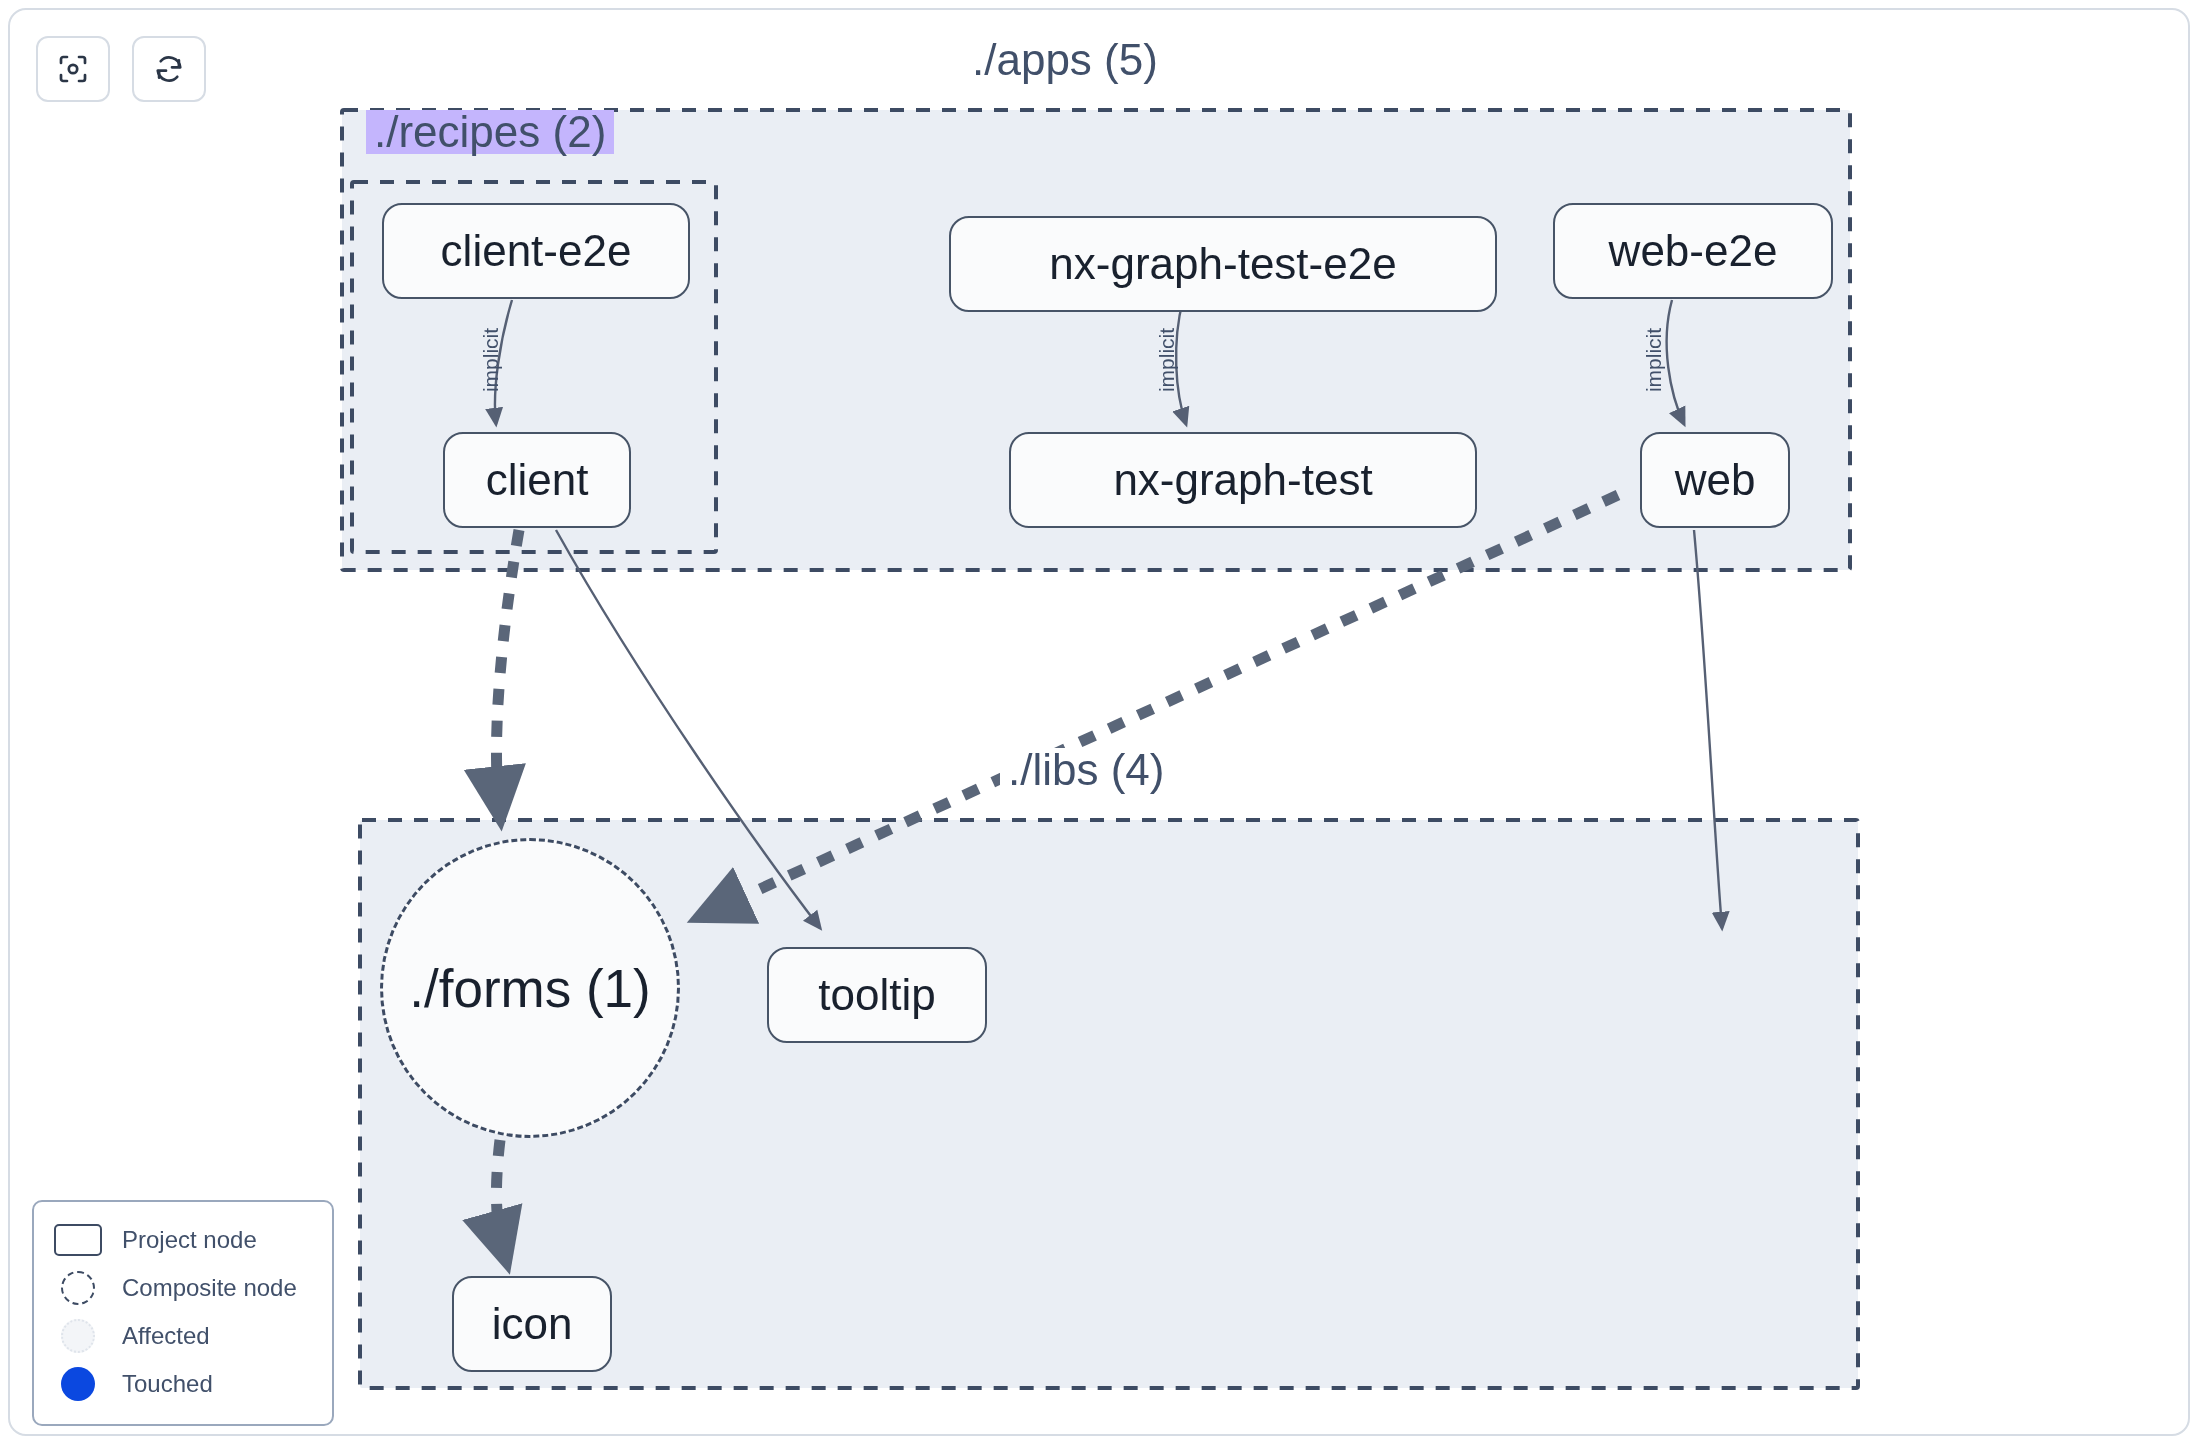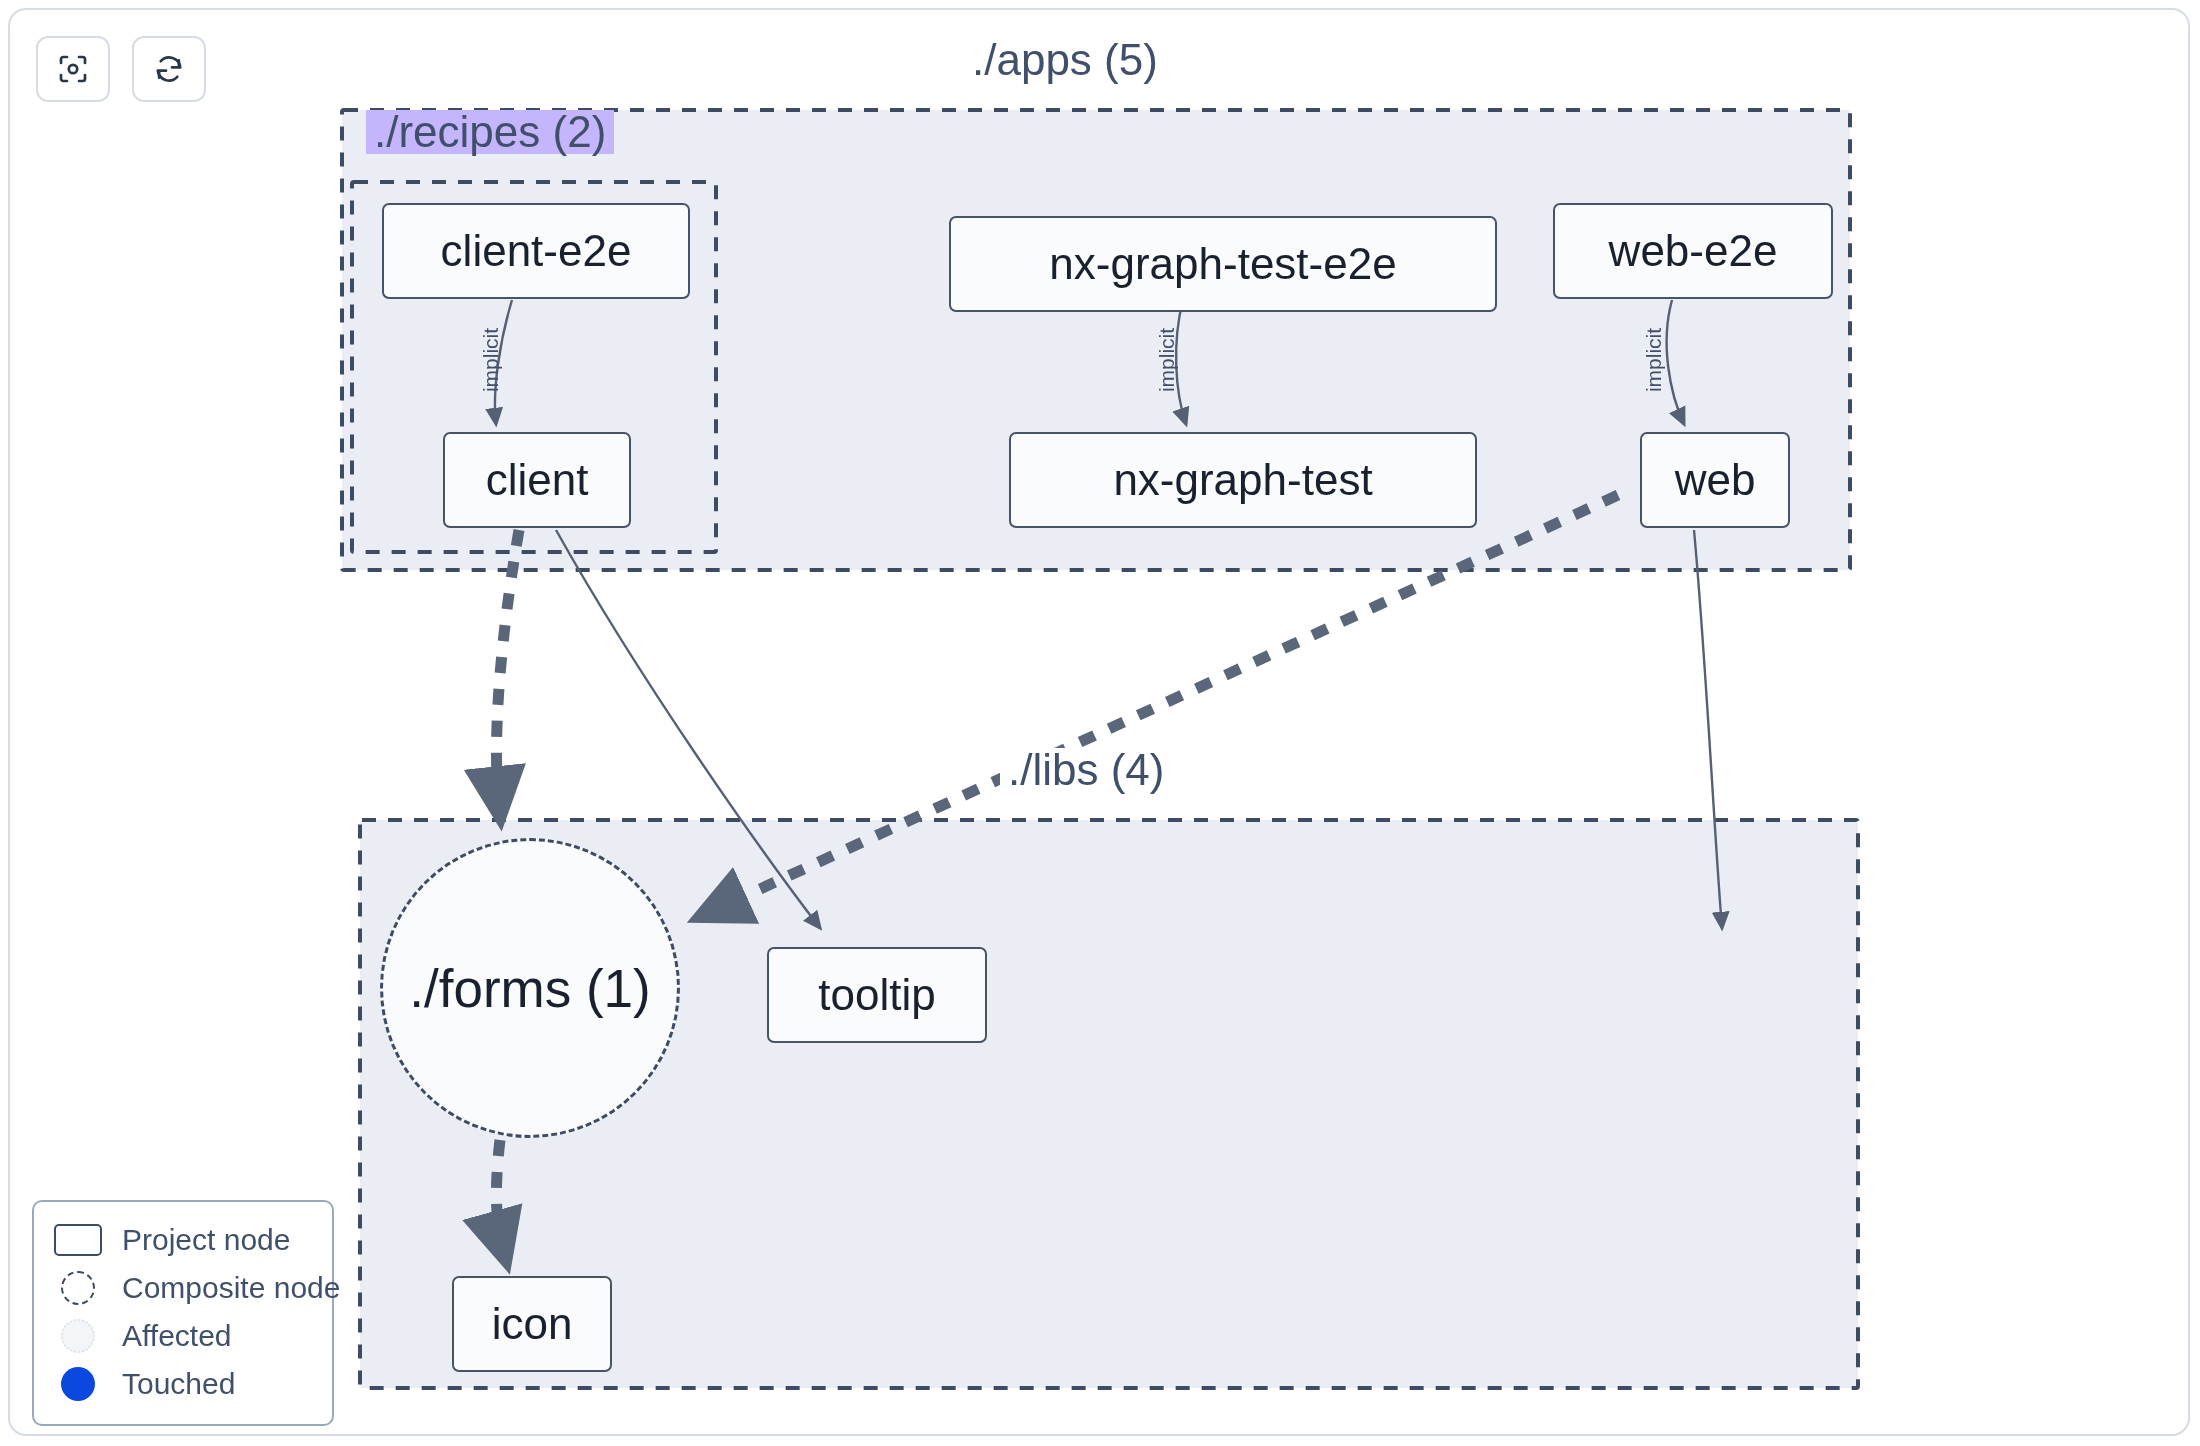--- a/index.html
+++ b/index.html
@@ -71,21 +71,21 @@
     z-index: 12;
   }
   .grp-label.inner {
     background: #c4b5fd;
   }
   .node {
     position: absolute;
     box-sizing: border-box;
     background: #fafbfc;
     border: 2.5px solid #475467;
-    border-radius: 7px;
+    border-radius: 20px;
     display: flex;
     align-items: center;
     justify-content: center;
     color: #19212e;
     font-size: 44px;
     line-height: 1;
     z-index: 20;
     cursor: pointer;
   }
   .composite-node {
@@ -117,21 +117,21 @@
     z-index: 50;
   }
   .legend-row {
     display: flex;
     align-items: center;
     height: 48px;
     gap: 18px;
   }
   .legend-text {
     color: #41506a;
-    font-size: 30px;
+    font-size: 24px;
     line-height: 1;
     white-space: nowrap;
   }
   .sw {
     width: 52px;
     height: 40px;
     flex: 0 0 52px;
     display: flex;
     align-items: center;
     justify-content: center;

